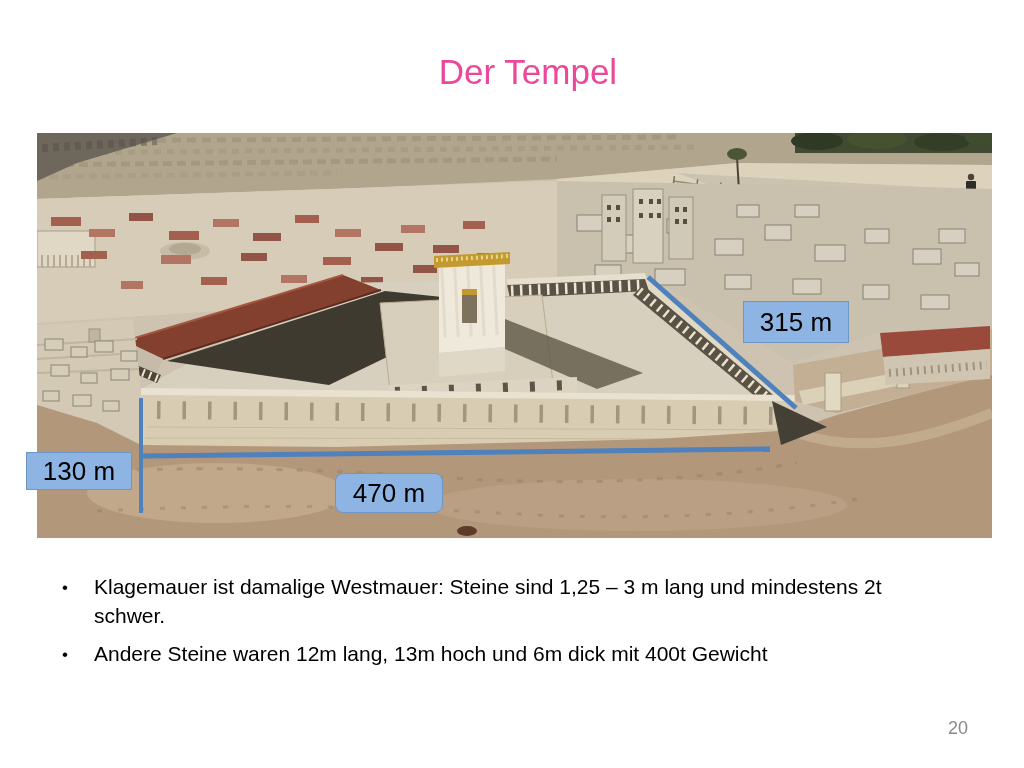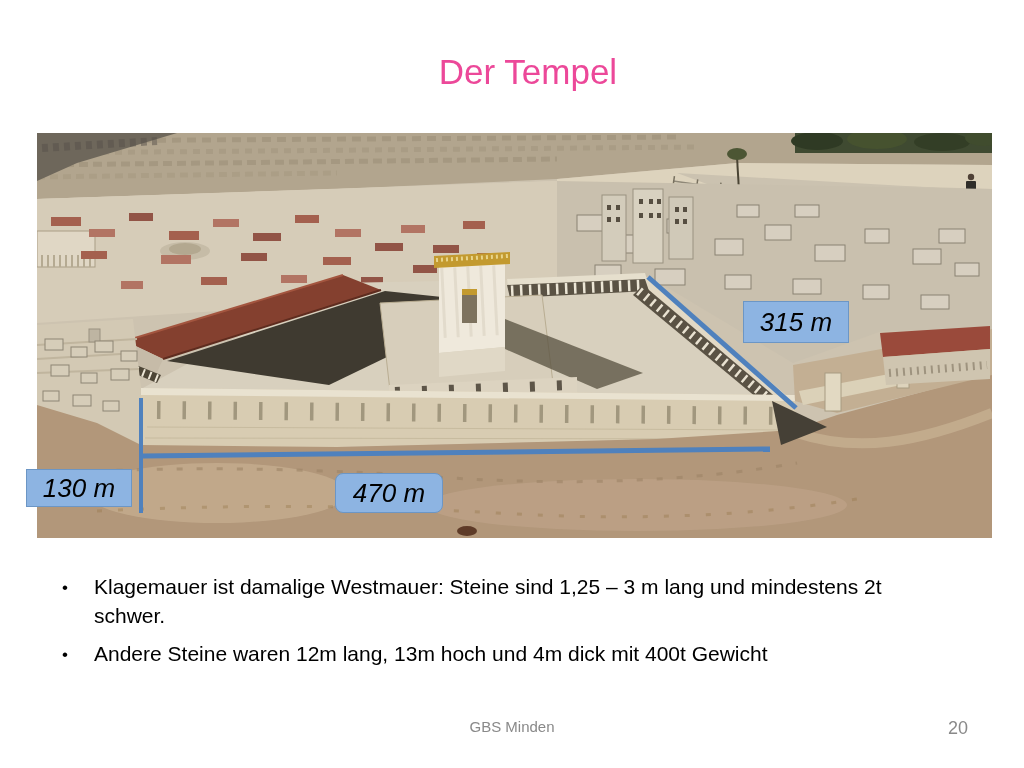--- a/index.html
+++ b/index.html
@@ -1,26 +1,26 @@
 <!DOCTYPE html>
 <html><head>
 <meta charset="utf-8">
 <style>
   html,body{margin:0;padding:0;background:#ffffff;}
   .slide{position:relative;width:1024px;height:768px;background:#ffffff;overflow:hidden;
          font-family:"Liberation Sans",sans-serif;}
   .title{position:absolute;left:0;top:36px;width:100%;margin:16px;text-align:center;
          font-size:35px;font-weight:400;color:#ec4899;letter-spacing:0;}
-  .photo-wrap{position:absolute;left:37px;top:133px;width:955px;height:342px;font-style:italic;}
+  .photo-wrap{position:absolute;left:37px;top:133px;width:955px;height:342px;}
   .photo{position:absolute;left:0;top:0;width:955px;height:405px;display:block;}
   .annot{position:absolute;left:0;top:0;width:955px;height:405px;pointer-events:none;}
   .mlabel{position:absolute;display:flex;align-items:center;justify-content:center;
           font-size:26px;color:#000;border:1px solid #6c96c5;box-sizing:border-box;}
   #label-315m{left:706px;top:168px;width:106px;height:42px;}
-  #label-130m{left:-11px;top:319px;width:106px;height:38px;margin-top:17px;}
+  #label-130m{left:-11px;top:319px;width:106px;height:38px;}
   #label-470m{left:298px;top:340px;width:108px;height:40px;border-radius:8px;}
   .bullets{position:absolute;left:52px;top:572px;width:875px;margin:0;padding:0;list-style:none;
            font-size:21px;line-height:29px;color:#000;}
   .bullets li{position:relative;padding-left:42px;margin:0 0 9px 0;}
   .bullets .marker{position:absolute;left:10px;top:1px;font-size:17px;}
   .footer-text{position:absolute;left:0;top:718px;width:100%;text-align:center;
                font-size:15px;color:#898989;}
   .page-number{position:absolute;right:56px;top:718px;font-size:18px;color:#898989;}
 </style>
 </head>
@@ -251,20 +251,19 @@
     </div>
   </div>
 
   <ul class="bullets">
     <li>
       <span class="marker">•</span>
       <span>Klagemauer ist damalige Westmauer: Steine sind 1,25 – 3 m lang und mindestens 2t schwer.</span>
     </li>
     <li>
       <span class="marker">•</span>
-      <span>Andere Steine waren 12m lang, 13m hoch und 4m dick mit 400t Gewicht</span>
+      <span>Andere Steine waren 12m lang, 13m hoch und 6m dick mit 400t Gewicht</span>
     </li>
   </ul>
 
-  <div class="footer-text" style="color: rgb(137, 137, 137);">GBS Minden</div>
   <div class="page-number" style="color: rgb(137, 137, 137);">20</div>
 
 </div>
 
 </body></html>

